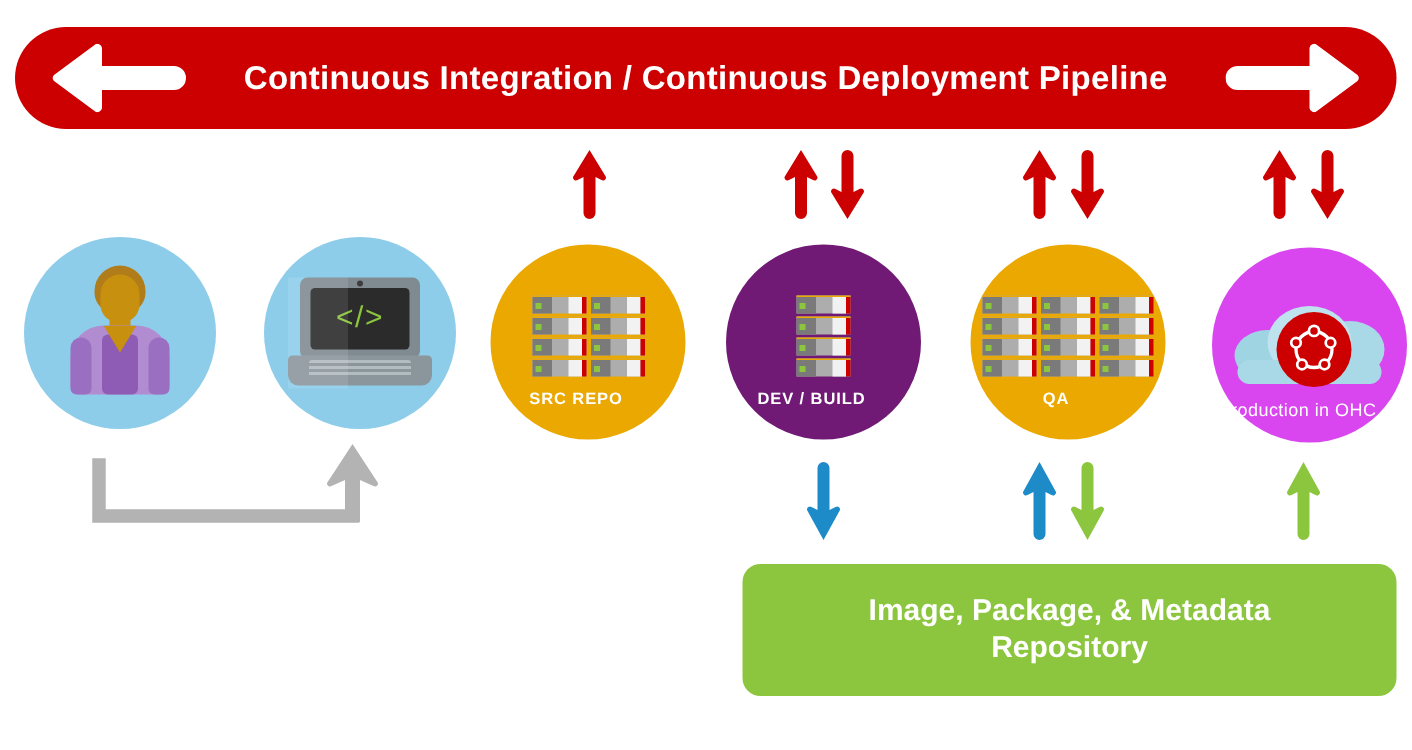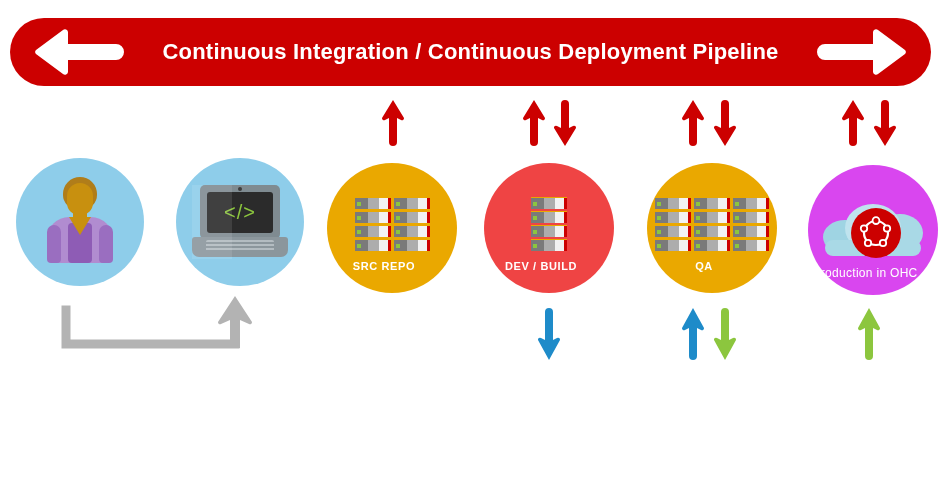--- a/index.html
+++ b/index.html
@@ -59,21 +59,21 @@
     color: #ffffff;
     text-align: center;
     line-height: 1.15;
     letter-spacing: 0.6px;
     z-index: 3;
   }
 
   .node-person { left: 16px;  top: 158px; width: 128px; height: 128px; background: #8ecdea; }
   .node-laptop { left: 176px; top: 158px; width: 128px; height: 128px; background: #8ecdea; }
   .node-src    { left: 327px; top: 163px; width: 130px; height: 130px; background: #eaa800; }
-  .node-dev    { left: 484px; top: 163px; width: 130px; height: 130px; background: #ef4444; }
+  .node-dev    { left: 484px; top: 163px; width: 130px; height: 130px; background: #701a75; }
   .node-qa     { left: 647px; top: 163px; width: 130px; height: 130px; background: #eaa800; }
   .node-prod   { left: 808px; top: 165px; width: 130px; height: 130px; background: #d946ef; }
 
   .stage-label {
     position: absolute;
     left: 0; right: 16px;
     bottom: 20px;
     font-size: 11px;
     font-weight: bold;
     text-align: center;
@@ -613,14 +613,18 @@
       <path d="M12 52 L23 32 A2 2 0 0 0 20 30 L16 32 L16 4 A4 4 0 0 0 8 4 L8 32 L4 30 A2 2 0 0 0 1 32 Z" fill="#8cc63e"></path>
     </svg>
   </div>
 
   <div class="arrow" style="left:857px; top:308px;">
     <svg width="24" height="52" viewBox="0 0 24 52">
       <path d="M12 0 L23 20 A2 2 0 0 1 20 22 L16 20 L16 48 A4 4 0 0 1 8 48 L8 20 L4 22 A2 2 0 0 1 1 20 Z" fill="#8cc63e"></path>
     </svg>
   </div>
 
+  <div class="repo-box">
+    <div class="repo-text">Image, Package, &amp; Metadata
+Repository</div>
+  </div>
 
 </div>
 
 </body></html>

